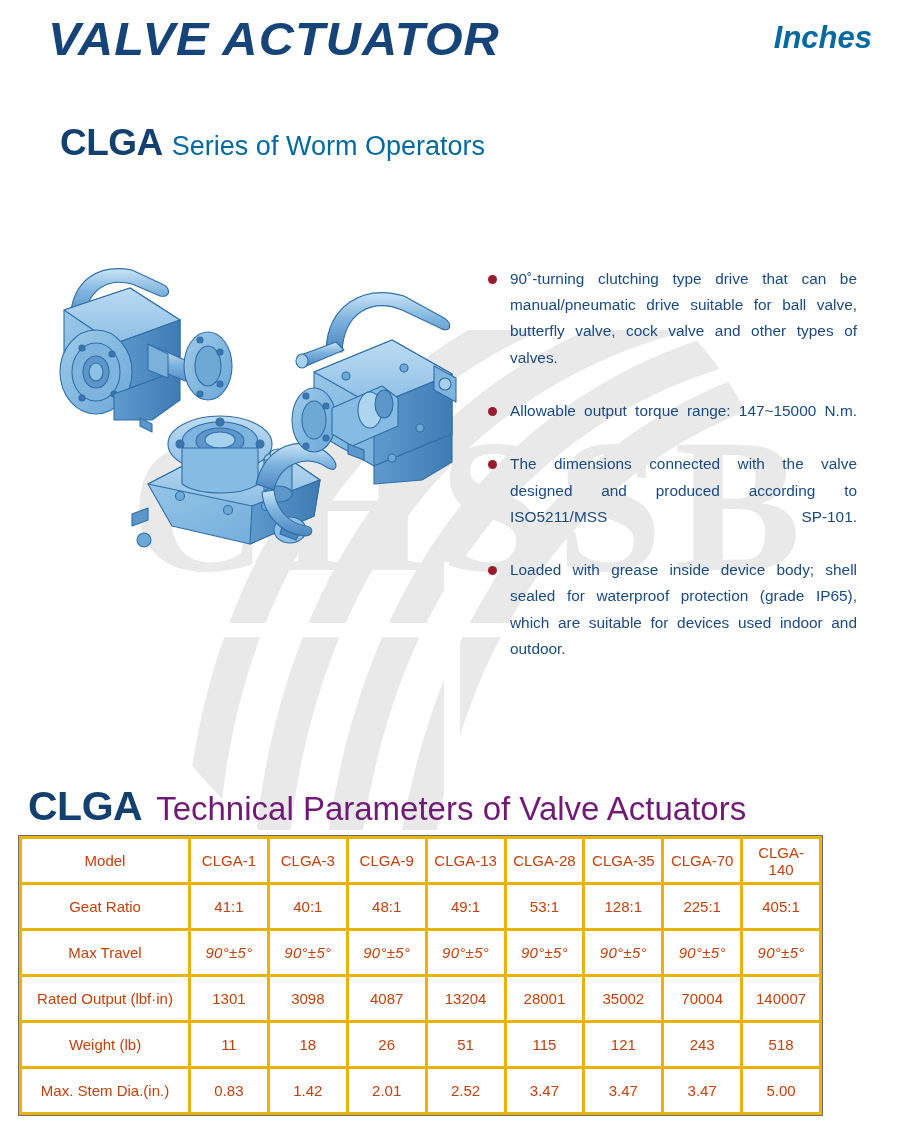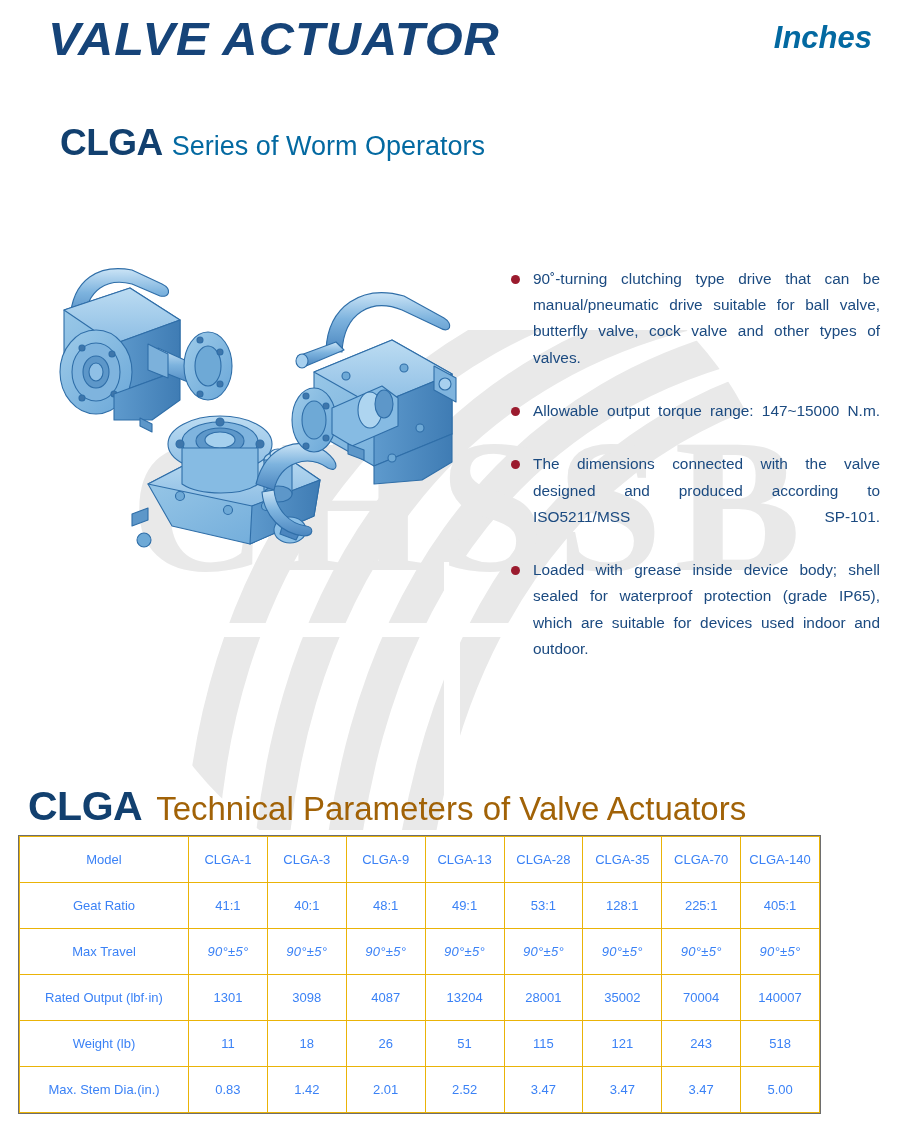--- a/index.html
+++ b/index.html
@@ -80,21 +80,21 @@
     position: absolute;
     left: 52px; top: 248px;
     width: 430px; height: 300px;
     z-index: 2;
   }
   #product-image svg { display:block; width:100%; height:100%; }
 
   
   #features-list {
     position: absolute;
-    left: 508px; top: 266px;
+    left: 485px; top: 266px;
     width: 372px;
     z-index: 3;
     margin: 0; padding: 0;
     list-style: none;
   }
   #features-list li {
     position: relative;
     padding-left: 25px;
     margin-bottom: 1px;
     font-size: 15.4px;
@@ -124,43 +124,43 @@
     left: 28px; top: 786px;
     z-index: 3;
     white-space: nowrap;
     line-height: 1;
   }
   #table-title-code {
     font-size: 41px; font-weight: 700; color: #12406f;
     letter-spacing: -0.5px;
   }
   #table-title-text {
-    font-size: 33px; font-weight: 400; color: #a16207;
+    font-size: 33px; font-weight: 400; color: #701a75;
     margin-left: 14px;
   }
 
   #spec-table-wrap {
     position: absolute;
     left: 19px; top: 836px;
     width: 800px;
     z-index: 3;
   }
   table#spec-table {
     width: 800px;
     border-collapse: collapse;
     background: transparent;
     table-layout: fixed;
   }
   table#spec-table td {
-    border: 1px solid #eab308;
+    border: 3px solid #eab308;
     height: 46px;
     text-align: center;
     vertical-align: middle;
-    font-size: 13px;
-    color: #3b82f6;
+    font-size: 15px;
+    color: #c2410c;
     font-family: "Liberation Sans", "DejaVu Sans", sans-serif;
     font-weight: 400;
     padding: 2px 3px;
     background: transparent;
   }
   table#spec-table td.row-label {
     width: 169px;
   }
   table#spec-table td.data-cell {
     width: 78.875px;

